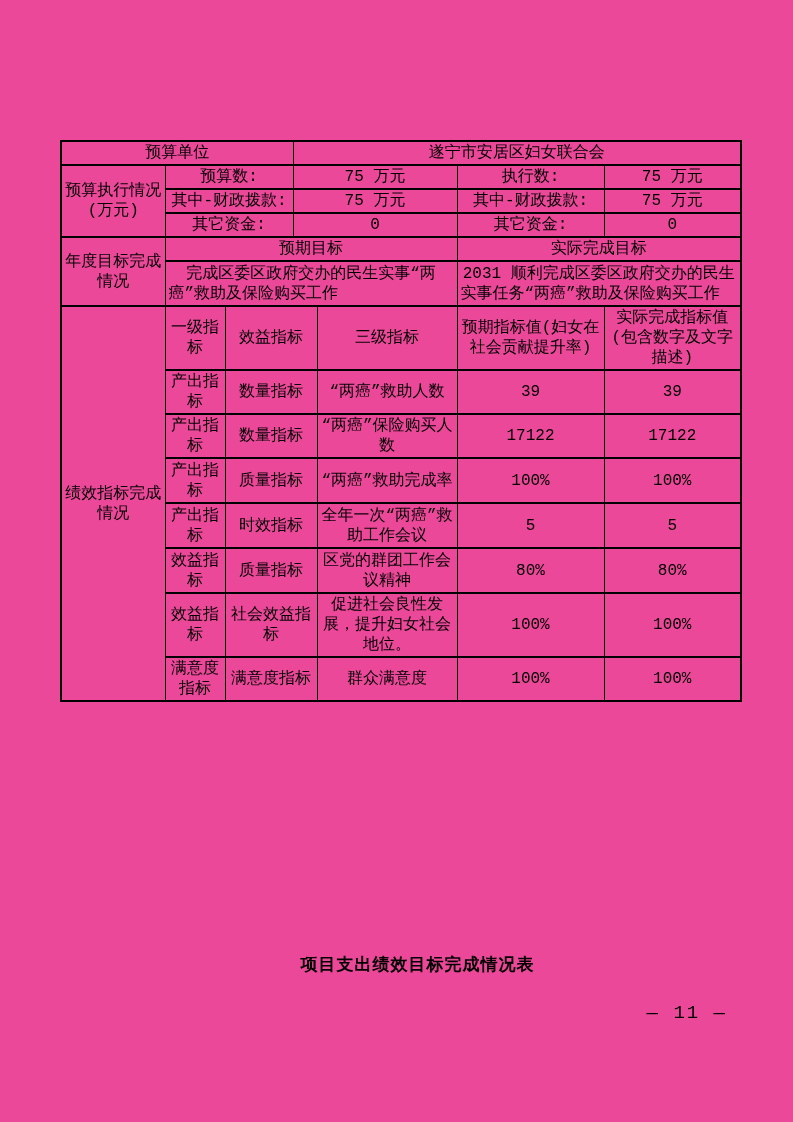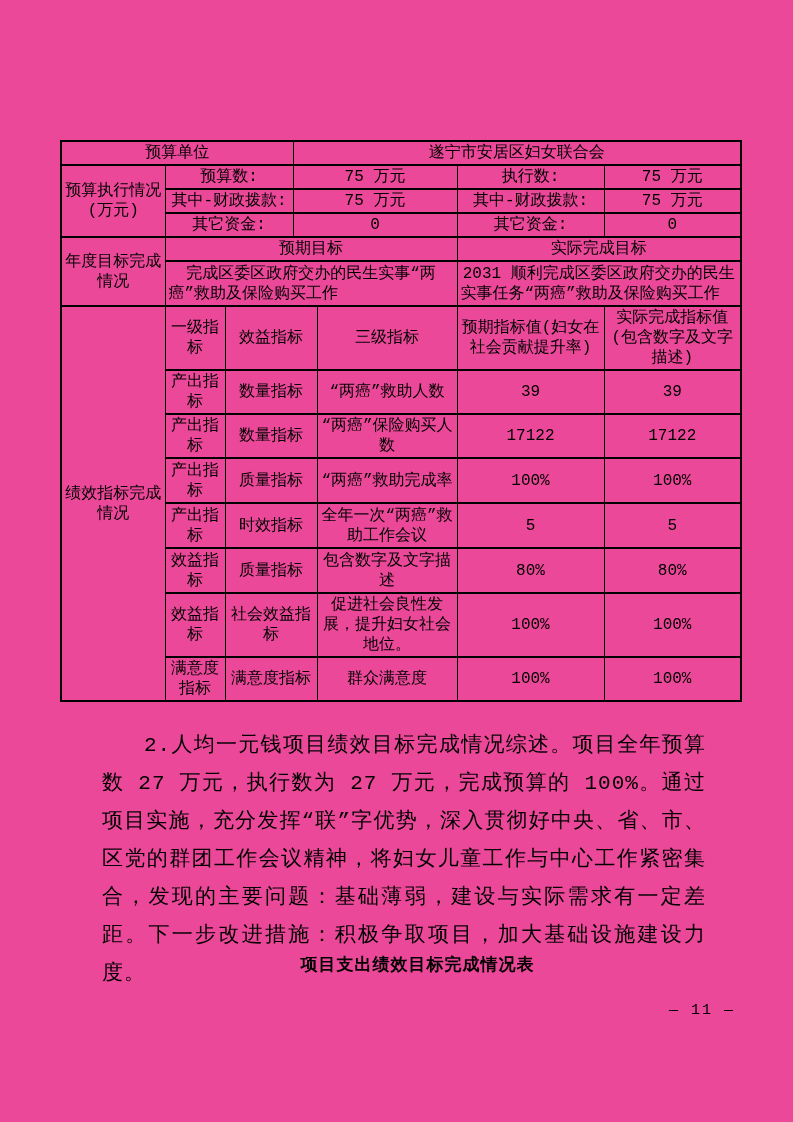--- a/index.html
+++ b/index.html
@@ -23,22 +23,22 @@
   .para{
     position:absolute;left:102px;top:706px;width:604px;
     font-size:21px;line-height:38px;letter-spacing:1px;
     text-indent:2em;text-align:justify;
   }
   .caption{
     position:absolute;left:0;top:953px;width:100%;
     text-align:center;font-size:17px;font-weight:bold;letter-spacing:1px;
   }
   .pageno{
-    position:absolute;top:1002px;right:100px;
-    font-size:15px;letter-spacing:2px;
+    position:absolute;top:1002px;right:108px;
+    font-size:19px;letter-spacing:2px;
   }
 </style>
 </head>
 <body>
 
 <div class="sheet">
 
   <table class="main">
     <colgroup>
       <col style="width:104px">
@@ -114,40 +114,39 @@
       <tr style="height:45px">
         <td>产出指标</td>
         <td colspan="2">时效指标</td>
         <td>全年一次“两癌”救助工作会议</td>
         <td>5</td>
         <td>5</td>
       </tr>
       <tr style="height:45px">
         <td>效益指标</td>
         <td colspan="2">质量指标</td>
-        <td>包含数字及文字描述</td>
+        <td>区党的群团工作会议精神</td>
         <td>80%</td>
         <td>80%</td>
       </tr>
       <tr style="height:62px">
         <td>效益指标</td>
         <td colspan="2">社会效益指标</td>
         <td>促进社会良性发展，提升妇女社会地位。</td>
         <td>100%</td>
         <td>100%</td>
       </tr>
       <tr style="height:40px">
         <td>满意度指标</td>
         <td colspan="2">满意度指标</td>
         <td>群众满意度</td>
         <td>100%</td>
         <td>100%</td>
       </tr>
     </tbody>
   </table>
 
-  <p class="para">2.人均一元钱项目绩效目标完成情况综述。项目全年预算数 27 万元，执行数为 27 万元，完成预算的 100%。通过项目实施，充分发挥“联”字优势，深入贯彻好中央、省、市、区党的群团工作会议精神，将妇女儿童工作与中心工作紧密集合，发现的主要问题：基础薄弱，建设与实际需求有一定差距。下一步改进措施：积极争取项目，加大基础设施建设力度。</p>
 
   <div class="caption">项目支出绩效目标完成情况表</div>
 
   <div class="pageno">— 11 —</div>
 
 </div>
 
 </body></html>

